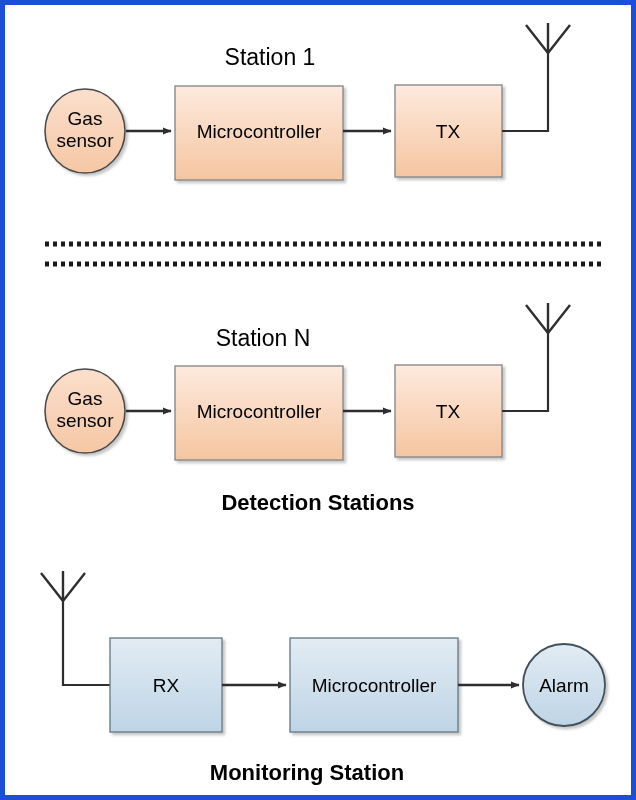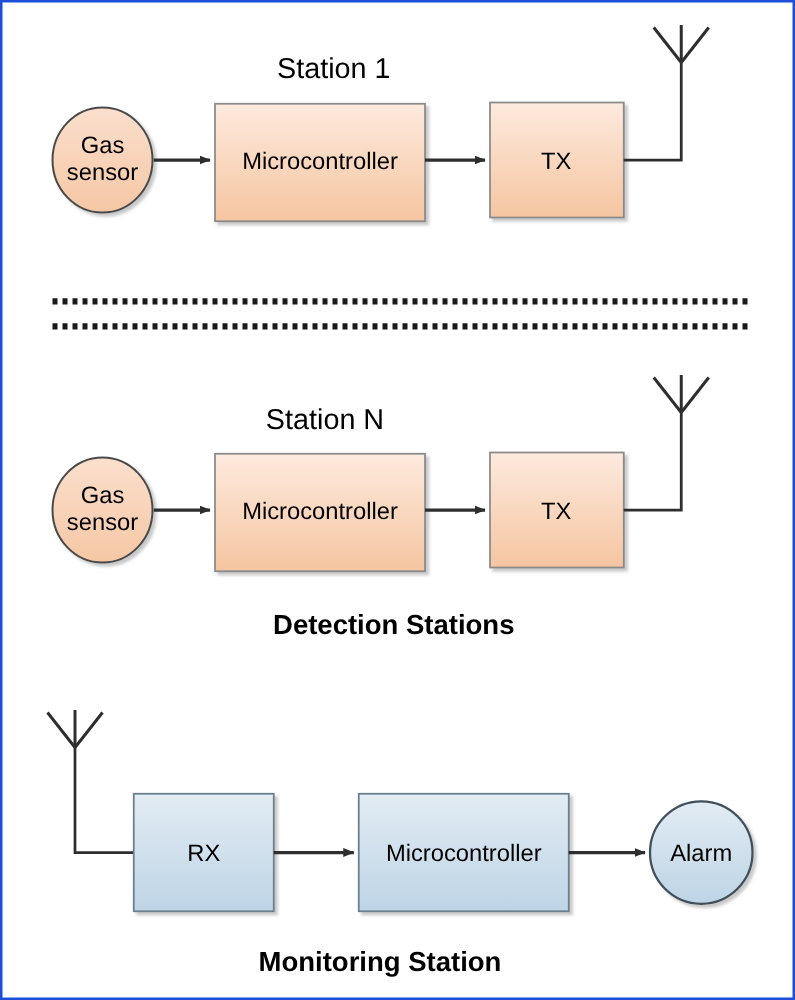--- a/index.html
+++ b/index.html
@@ -12,21 +12,21 @@
     height: 800px;
     font-family: "Liberation Sans", sans-serif;
     overflow: hidden;
   }
   #diagram-root {
     position: relative;
     width: 636px;
     height: 800px;
     background: #ffffff;
     box-sizing: border-box;
-    border: 2px solid #1d4ed8;
+    border: 5px solid #1d4ed8;
   }
   #diagram-svg {
     position: absolute;
     left: 0;
     top: 0;
     width: 636px;
     height: 800px;
     display: block;
   }
   .node-label {

